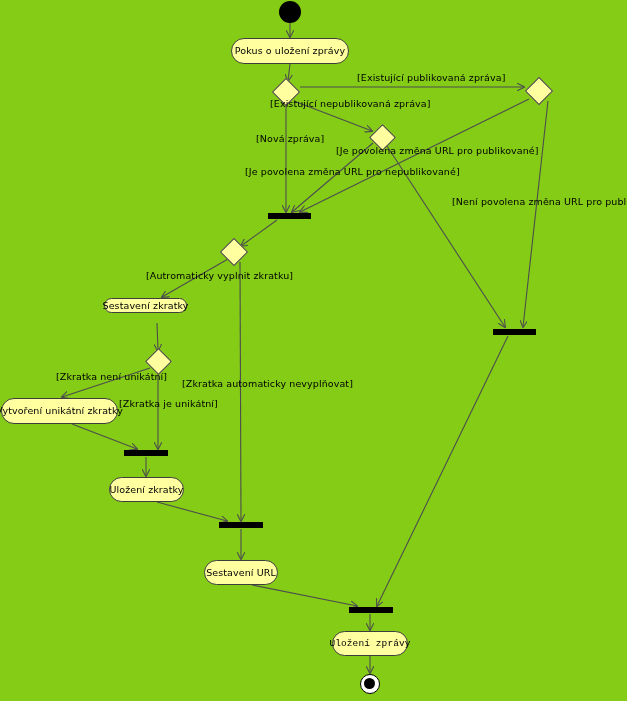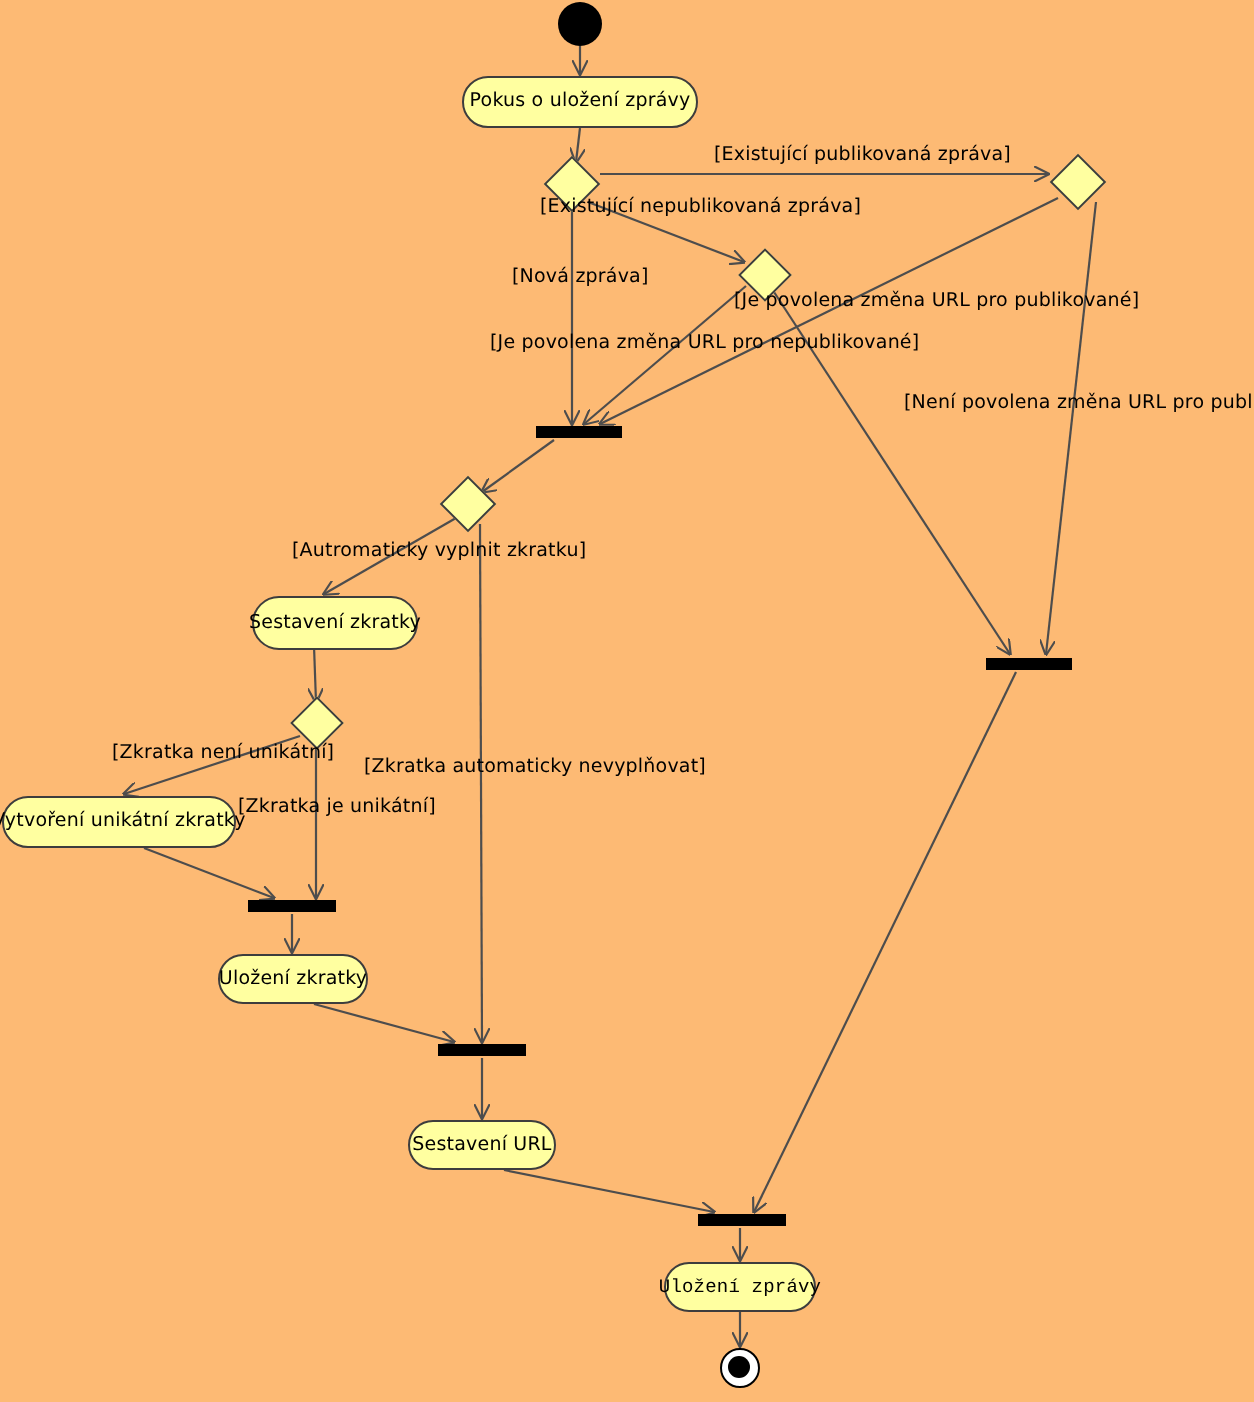--- a/index.html
+++ b/index.html
@@ -7,21 +7,21 @@
     padding: 0;
     background: #ffffff;
   }
   body {
     font-family: "DejaVu Sans", sans-serif;
   }
   #diagram-root {
     position: relative;
     width: 627px;
     height: 701px;
-    background: #fdba74;
+    background: #84cc16;
     overflow: hidden;
   }
   #edge-layer {
     position: absolute;
     left: 0;
     top: 0;
     width: 627px;
     height: 701px;
   }
   #node-layer {
@@ -136,21 +136,21 @@
     <div class="decision-node" style="left:372.5px; top:127.5px; width:19px; height:19px;"></div>
 
     <div class="decision-node" style="left:529px; top:81px; width:20px; height:20px;"></div>
 
     <div class="bar-node" style="left:268px; top:213px; width:43px; height:6px;"></div>
 
     <div class="bar-node" style="left:493px; top:329px; width:43px; height:6px;"></div>
 
     <div class="decision-node" style="left:224px; top:242px; width:20px; height:20px;"></div>
 
-    <div class="activity-node" style="left:126px; top:298px; width:83px; height:27px;">Sestavení zkratky</div>
+    <div class="activity-node" style="left:104px; top:298px; width:83px; height:15px;">Sestavení zkratky</div>
 
     <div class="decision-node" style="left:148.5px; top:351.5px; width:19px; height:19px;"></div>
 
     <div class="activity-node" style="left:1px; top:398px; width:117px; height:26px;">Vytvoření unikátní zkratky</div>
 
     <div class="bar-node" style="left:124px; top:450px; width:44px; height:6px;"></div>
 
     <div class="activity-node" style="left:109px; top:477px; width:75px; height:25px;">Uložení zkratky</div>
 
     <div class="bar-node" style="left:219px; top:522px; width:44px; height:6px;"></div>
@@ -161,21 +161,21 @@
 
     <div class="activity-node" style="left:332px; top:631px; width:76px; height:25px;font-family:Liberation Mono, monospace;">Uložení zprávy</div>
 
     <div class="end-node" style="left:360px; top:674px; width:20px; height:20px;">
       <div class="end-node-inner" style="left:2.6px; top:2.6px; width:11.8px; height:11.8px;"></div>
     </div>
 
     <div class="edge-label" style="left:357px; top:73px;">[Existující publikovaná zpráva]</div>
     <div class="edge-label" style="left:270px; top:99px;">[Existující nepublikovaná zpráva]</div>
     <div class="edge-label" style="left:256px; top:134px;">[Nová zpráva]</div>
-    <div class="edge-label" style="left:336px; top:146px;margin-left:31px;">[Je povolena změna URL pro publikované]</div>
+    <div class="edge-label" style="left:336px; top:146px;">[Je povolena změna URL pro publikované]</div>
     <div class="edge-label" style="left:245px; top:167px;">[Je povolena změna URL pro nepublikované]</div>
     <div class="edge-label" style="left:452px; top:197px;">[Není povolena změna URL pro publikované]</div>
     <div class="edge-label" style="left:146px; top:271px;">[Autromaticky vyplnit zkratku]</div>
     <div class="edge-label" style="left:56px; top:372px;">[Zkratka není unikátní]</div>
     <div class="edge-label" style="left:119px; top:399px;">[Zkratka je unikátní]</div>
     <div class="edge-label" style="left:182px; top:379px;">[Zkratka automaticky nevyplňovat]</div>
 
   </div>
 </div>
 

